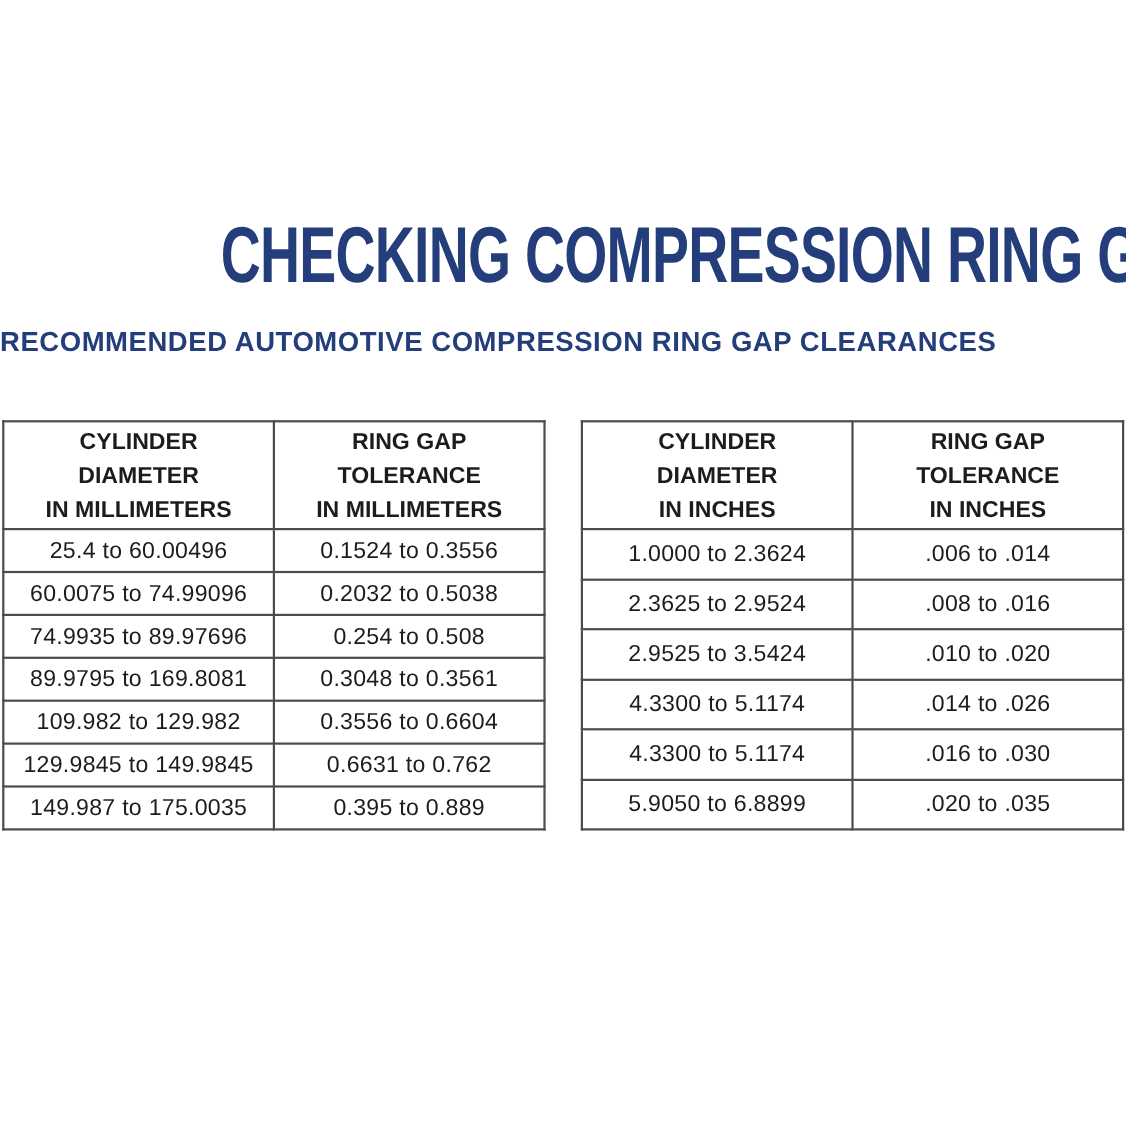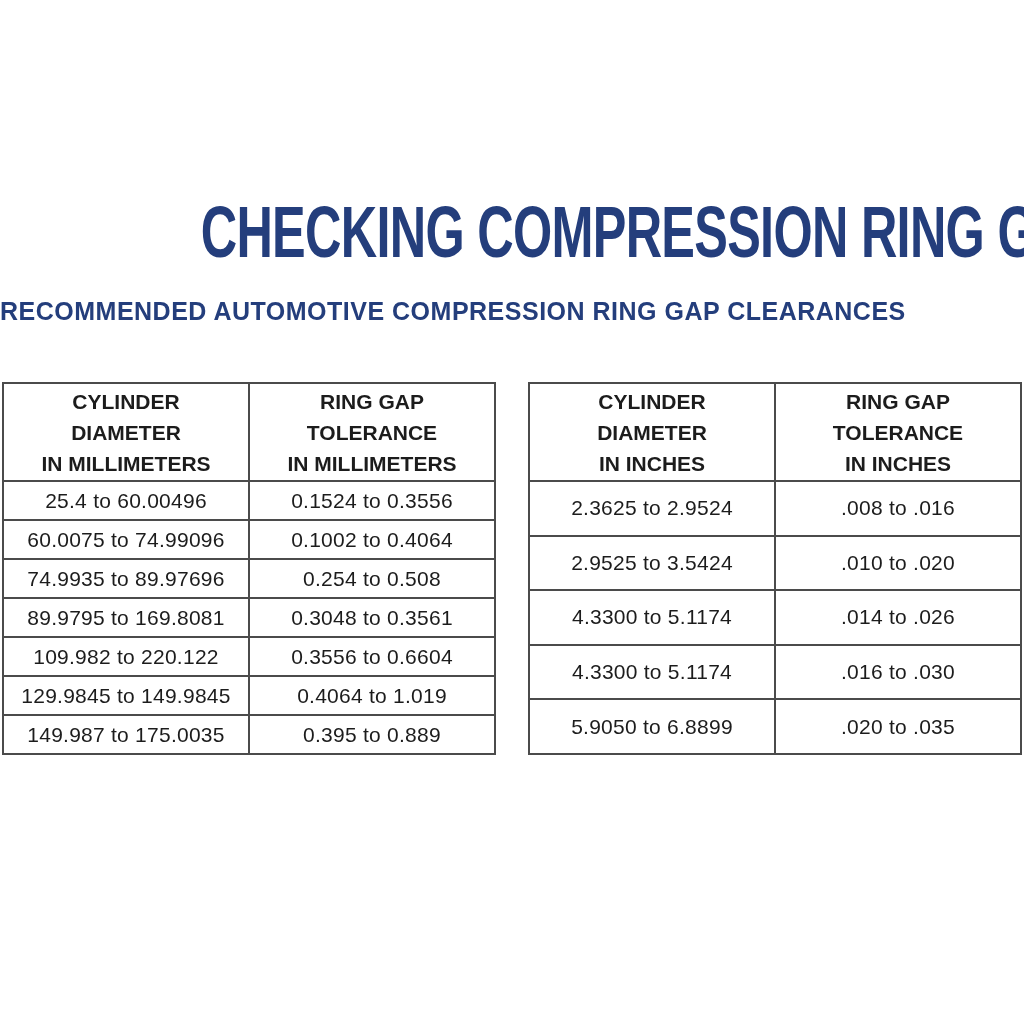--- a/index.html
+++ b/index.html
@@ -116,37 +116,37 @@
         </th>
       </tr>
     </thead>
     <tbody>
       <tr>
         <td>25.4 to 60.00496</td>
         <td>0.1524 to 0.3556</td>
       </tr>
       <tr>
         <td>60.0075 to 74.99096</td>
-        <td>0.1002 to 0.4064</td>
+        <td>0.2032 to 0.5038</td>
       </tr>
       <tr>
         <td>74.9935 to 89.97696</td>
         <td>0.254 to 0.508</td>
       </tr>
       <tr>
         <td>89.9795 to 169.8081</td>
         <td>0.3048 to 0.3561</td>
       </tr>
       <tr>
-        <td>109.982 to 220.122</td>
+        <td>109.982 to 129.982</td>
         <td>0.3556 to 0.6604</td>
       </tr>
       <tr>
         <td>129.9845 to 149.9845</td>
-        <td>0.4064 to 1.019</td>
+        <td>0.6631 to 0.762</td>
       </tr>
       <tr>
         <td>149.987 to 175.0035</td>
         <td>0.395 to 0.889</td>
       </tr>
     </tbody>
   </table>
 
   <table class="gap-table">
     <thead>
@@ -157,20 +157,24 @@
           <span class="hline">IN INCHES</span>
         </th>
         <th>
           <span class="hline">RING GAP</span>
           <span class="hline">TOLERANCE</span>
           <span class="hline">IN INCHES</span>
         </th>
       </tr>
     </thead>
     <tbody>
+      <tr>
+        <td>1.0000 to 2.3624</td>
+        <td>.006 to .014</td>
+      </tr>
       <tr>
         <td>2.3625 to 2.9524</td>
         <td>.008 to .016</td>
       </tr>
       <tr>
         <td>2.9525 to 3.5424</td>
         <td>.010 to .020</td>
       </tr>
       <tr>
         <td>4.3300 to 5.1174</td>

